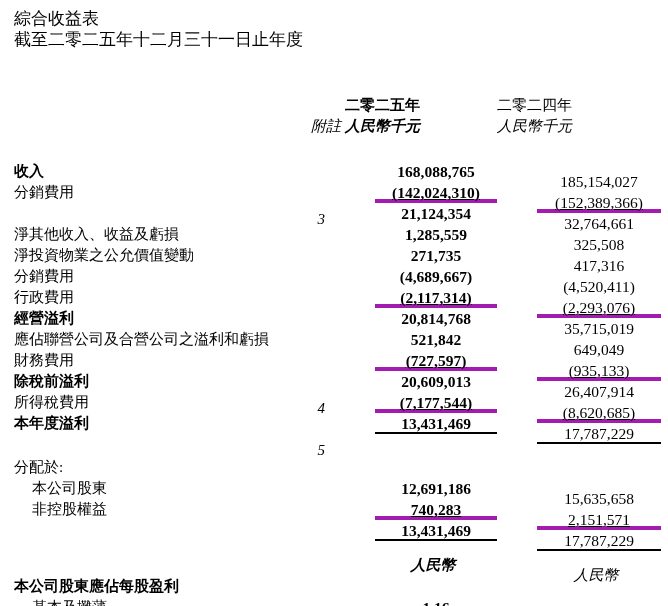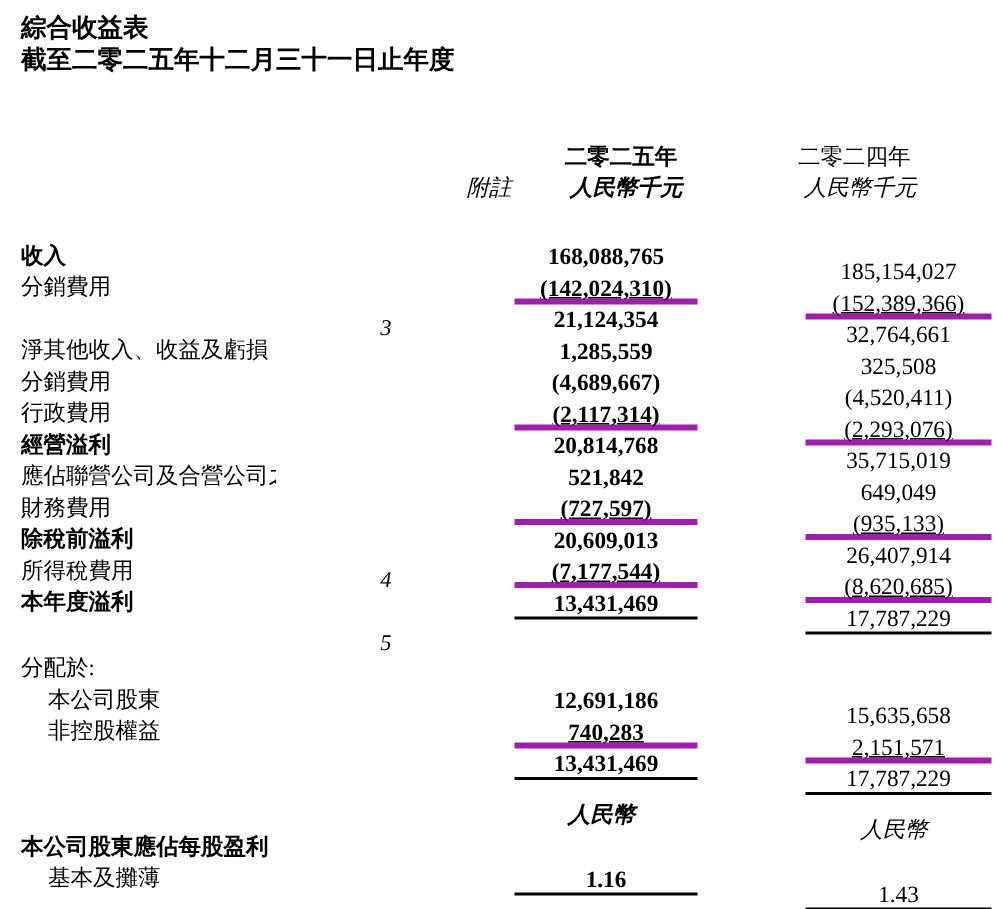--- a/index.html
+++ b/index.html
@@ -10,44 +10,44 @@
     background: #ffffff;
     color: #000000;
     font-family: "Liberation Serif", "DejaVu Serif", serif;
     font-size: 15px;
     overflow: hidden;
     box-sizing: border-box;
     padding: 8px 7px 0 14px;
   }
   .sheet { width: 647px; }
   .title-line {
-    font-weight: bold;
+    font-weight: normal;
     font-size: 17px;
     line-height: 21px;
     white-space: nowrap;
   }
   .header-row {
     display: flex;
     align-items: flex-end;
     margin-top: 18px;
     margin-bottom: 24px;
   }
   .c-label { flex: 1 1 auto; white-space: nowrap; overflow: hidden; }
   .c-note  { width: 65px; flex: 0 0 65px; text-align: right; box-sizing: border-box; margin-top: 48px; }
   .c-v25   { width: 152px; flex: 0 0 152px; }
   .c-v24   { width: 164px; flex: 0 0 164px; }
 
   .note-head { font-style: italic; line-height: 21px; padding-right: 4px; }
-  .head .year, .head .unit { text-align: center; line-height: 21px; white-space: nowrap; }
+  .head .year, .head .unit { text-align: left; line-height: 21px; white-space: nowrap; }
   .c-v25.head .year { font-weight: bold; padding-right: 14px; }
   .c-v25.head .unit { font-weight: bold; font-style: italic; padding-right: 7px; }
   .c-v24.head .year { padding-right: 19px; }
   .c-v24.head .unit { font-style: italic; padding-right: 11px; }
 
-  .row { display: flex; height: 21px; line-height: 21px; gap: 32px; }
+  .row { display: flex; height: 21px; line-height: 21px; }
   .row .c-label { font-size: 15px; }
   .row .c-label.bold { font-weight: bold; }
   .row .c-label.indent { padding-left: 18px; }
   .row .c-note { font-style: italic; padding-right: 20px; font-size: 15px; }
   .val {
     height: 100%;
     box-sizing: border-box;
     text-align: center;
     font-size: 15.5px;
     white-space: nowrap;
@@ -116,20 +116,30 @@
           <div class="c-label">淨其他收入、收益及虧損</div>
           <div class="c-note"></div>
           <div class="c-v25">
             <div class="val">1,285,559</div>
           </div>
           <div class="c-v24">
             <div class="val">325,508</div>
           </div>
         </div>
         <div class="row">
+          <div class="c-label">淨投資物業之公允價值變動</div>
+          <div class="c-note"></div>
+          <div class="c-v25">
+            <div class="val">271,735</div>
+          </div>
+          <div class="c-v24">
+            <div class="val">417,316</div>
+          </div>
+        </div>
+        <div class="row">
           <div class="c-label">分銷費用</div>
           <div class="c-note"></div>
           <div class="c-v25">
             <div class="val">(4,689,667)</div>
           </div>
           <div class="c-v24">
             <div class="val">(4,520,411)</div>
           </div>
         </div>
         <div class="row">

